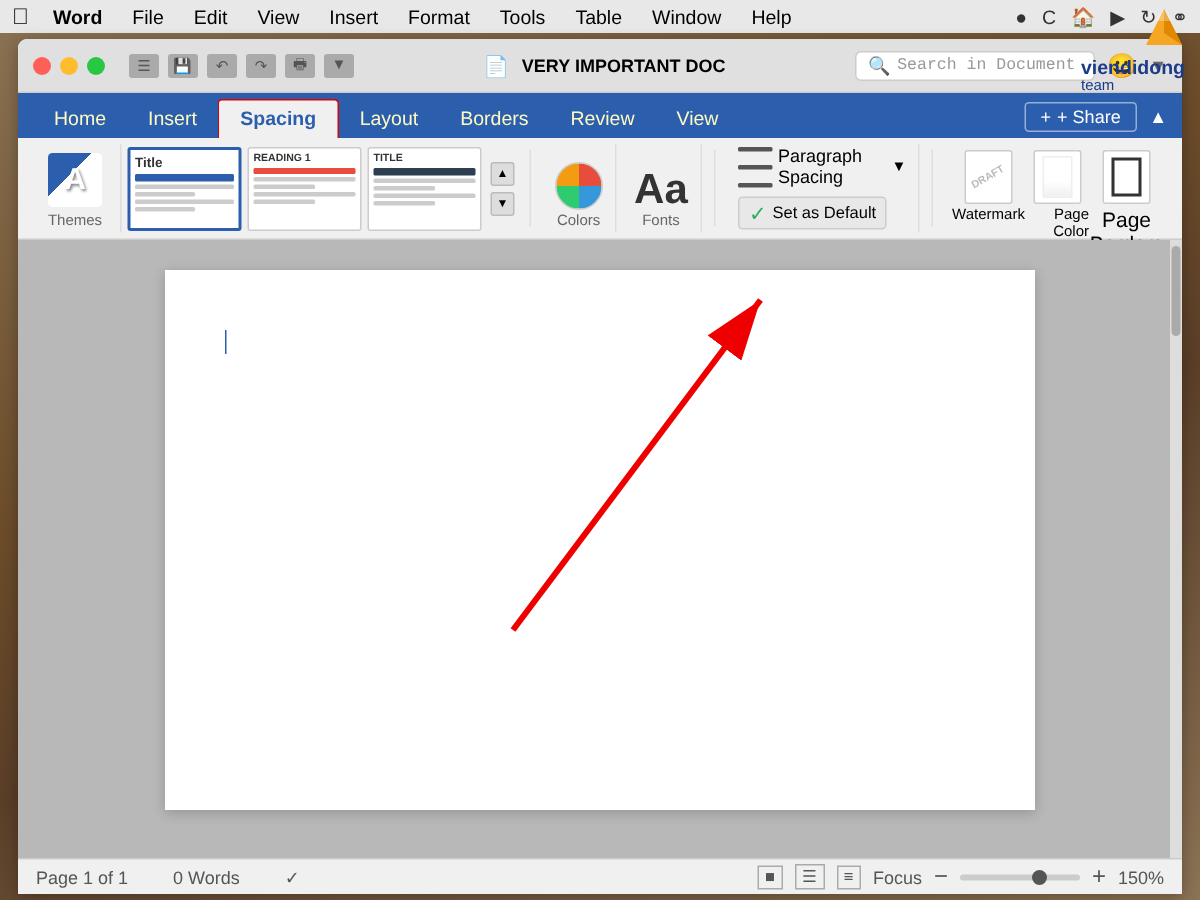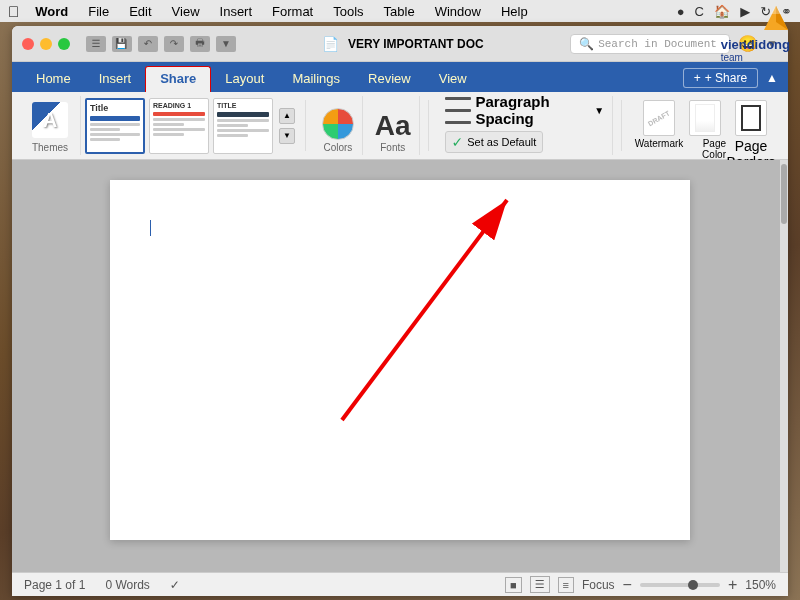--- a/index.html
+++ b/index.html
@@ -186,21 +186,21 @@
 
     
     .theme-thumbnails {
       display: flex;
       align-items: center;
       gap: 4px;
       flex: 1;
       padding: 4px 0;
     }
     .theme-thumb {
-      width: 60px;
+      width: 76px;
       height: 56px;
       background: white;
       border: 1px solid #ccc;
       border-radius: 2px;
       cursor: pointer;
       display: flex;
       flex-direction: column;
       padding: 3px;
       font-size: 7px;
     }
@@ -371,21 +371,21 @@
     
     .statusbar {
       height: 24px;
       background: #f0f0f0;
       border-top: 1px solid #ccc;
       display: flex;
       align-items: center;
       padding: 0 12px;
       font-size: 12px;
       color: #555;
-      gap: 20px;
+      gap: 30px;
     }
     .statusbar-right {
       margin-left: auto;
       display: flex;
       align-items: center;
       gap: 8px;
     }
     .zoom-slider {
       width: 80px;
       height: 4px;
@@ -511,23 +511,23 @@
     </div>
     <div class="titlebar-right">
       <span style="font-size:16px;">😀</span>
       <span style="font-size:12px;color:#666;">▼</span>
     </div>
   </div>
 
   <div class="ribbon-tabs">
     <div class="ribbon-tab">Home</div>
     <div class="ribbon-tab">Insert</div>
-    <div class="ribbon-tab active">Share</div>
+    <div class="ribbon-tab active">Spacing</div>
     <div class="ribbon-tab">Layout</div>
-    <div class="ribbon-tab">Mailings</div>
+    <div class="ribbon-tab">Borders</div>
     <div class="ribbon-tab">Review</div>
     <div class="ribbon-tab">View</div>
     <div class="ribbon-right">
       <div class="share-btn">
         <span>+</span>
         <span>+ Share</span>
       </div>
       <span style="color:white;font-size:12px;">▲</span>
     </div>
   </div>
@@ -599,21 +599,21 @@
     <div class="ribbon-group" style="align-items:flex-start;gap:4px;">
       <div class="para-spacing-btn">
         <div style="display:flex;align-items:center;gap:4px;">
           <div class="para-spacing-icon">
             <div class="para-line"></div>
             <div class="para-line-gap"></div>
             <div class="para-line"></div>
             <div class="para-line-gap"></div>
             <div class="para-line"></div>
           </div>
-          <span style="font-size:15px;font-weight:700;">Paragraph Spacing</span>
+          <span style="font-size:12px;font-weight:400;">Paragraph Spacing</span>
           <span style="font-size:10px;">▼</span>
         </div>
       </div>
       <div class="set-default-btn">
         <span class="check-icon">✓</span>
         <span>Set as Default</span>
       </div>
     </div>
 
     <div style="width:1px;background:#ddd;margin:4px 4px;"></div>

